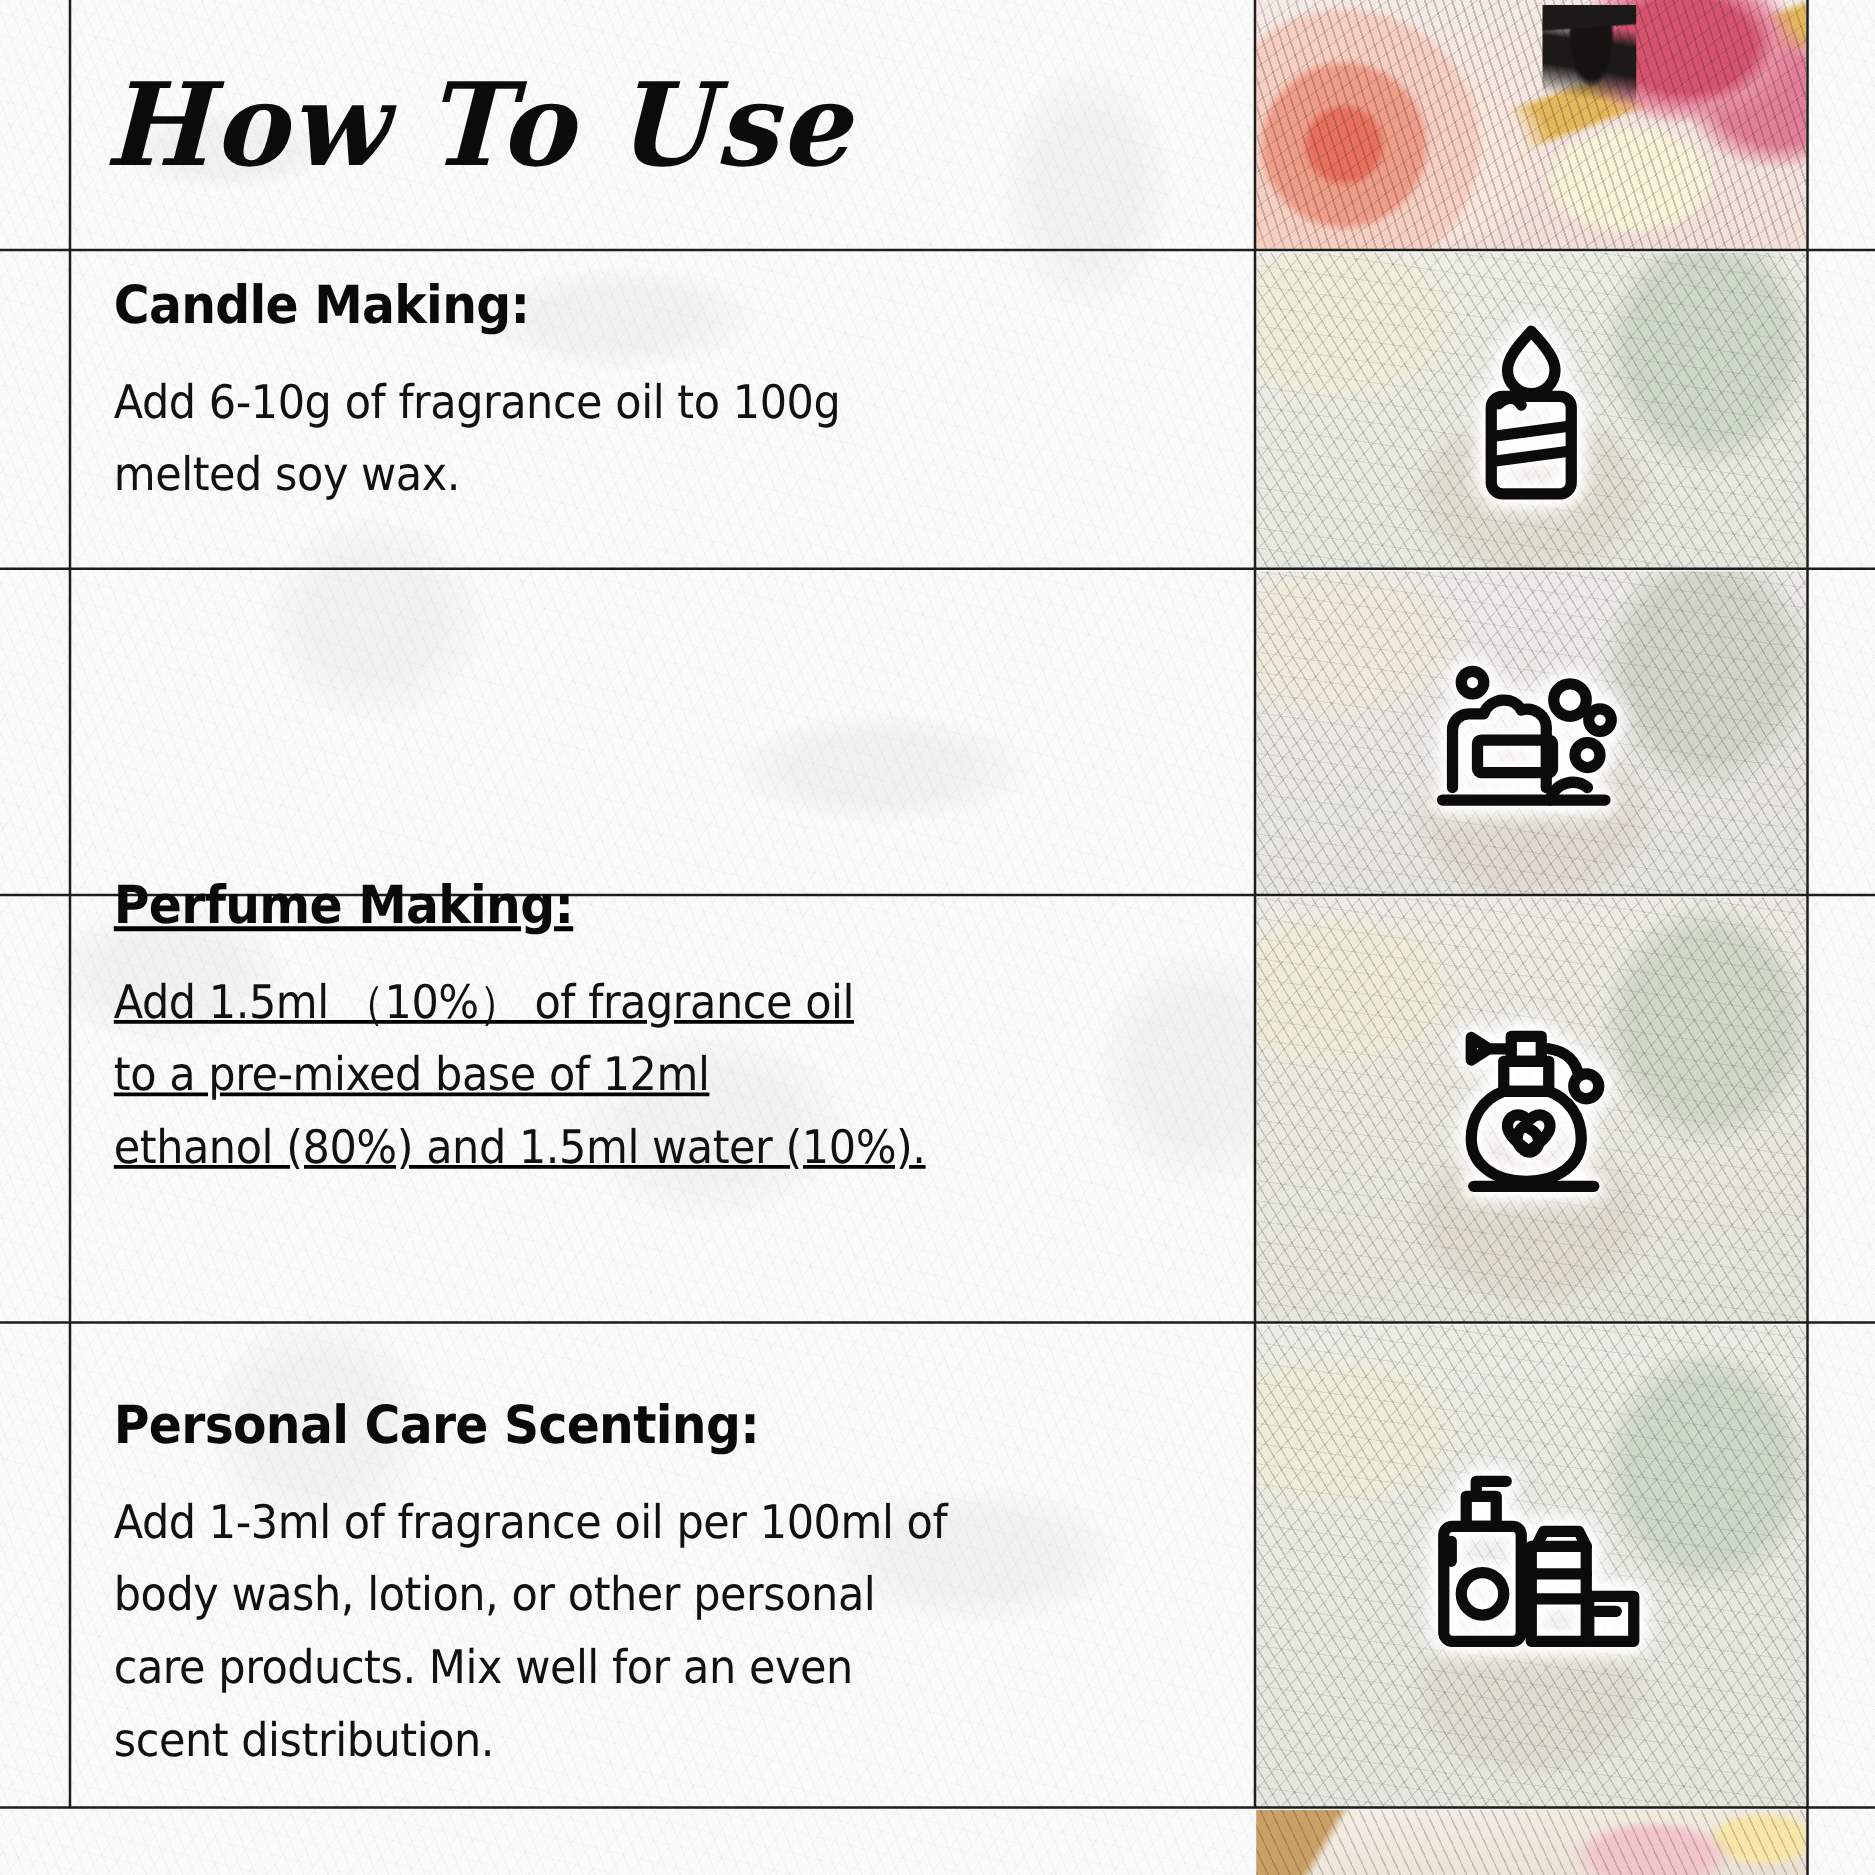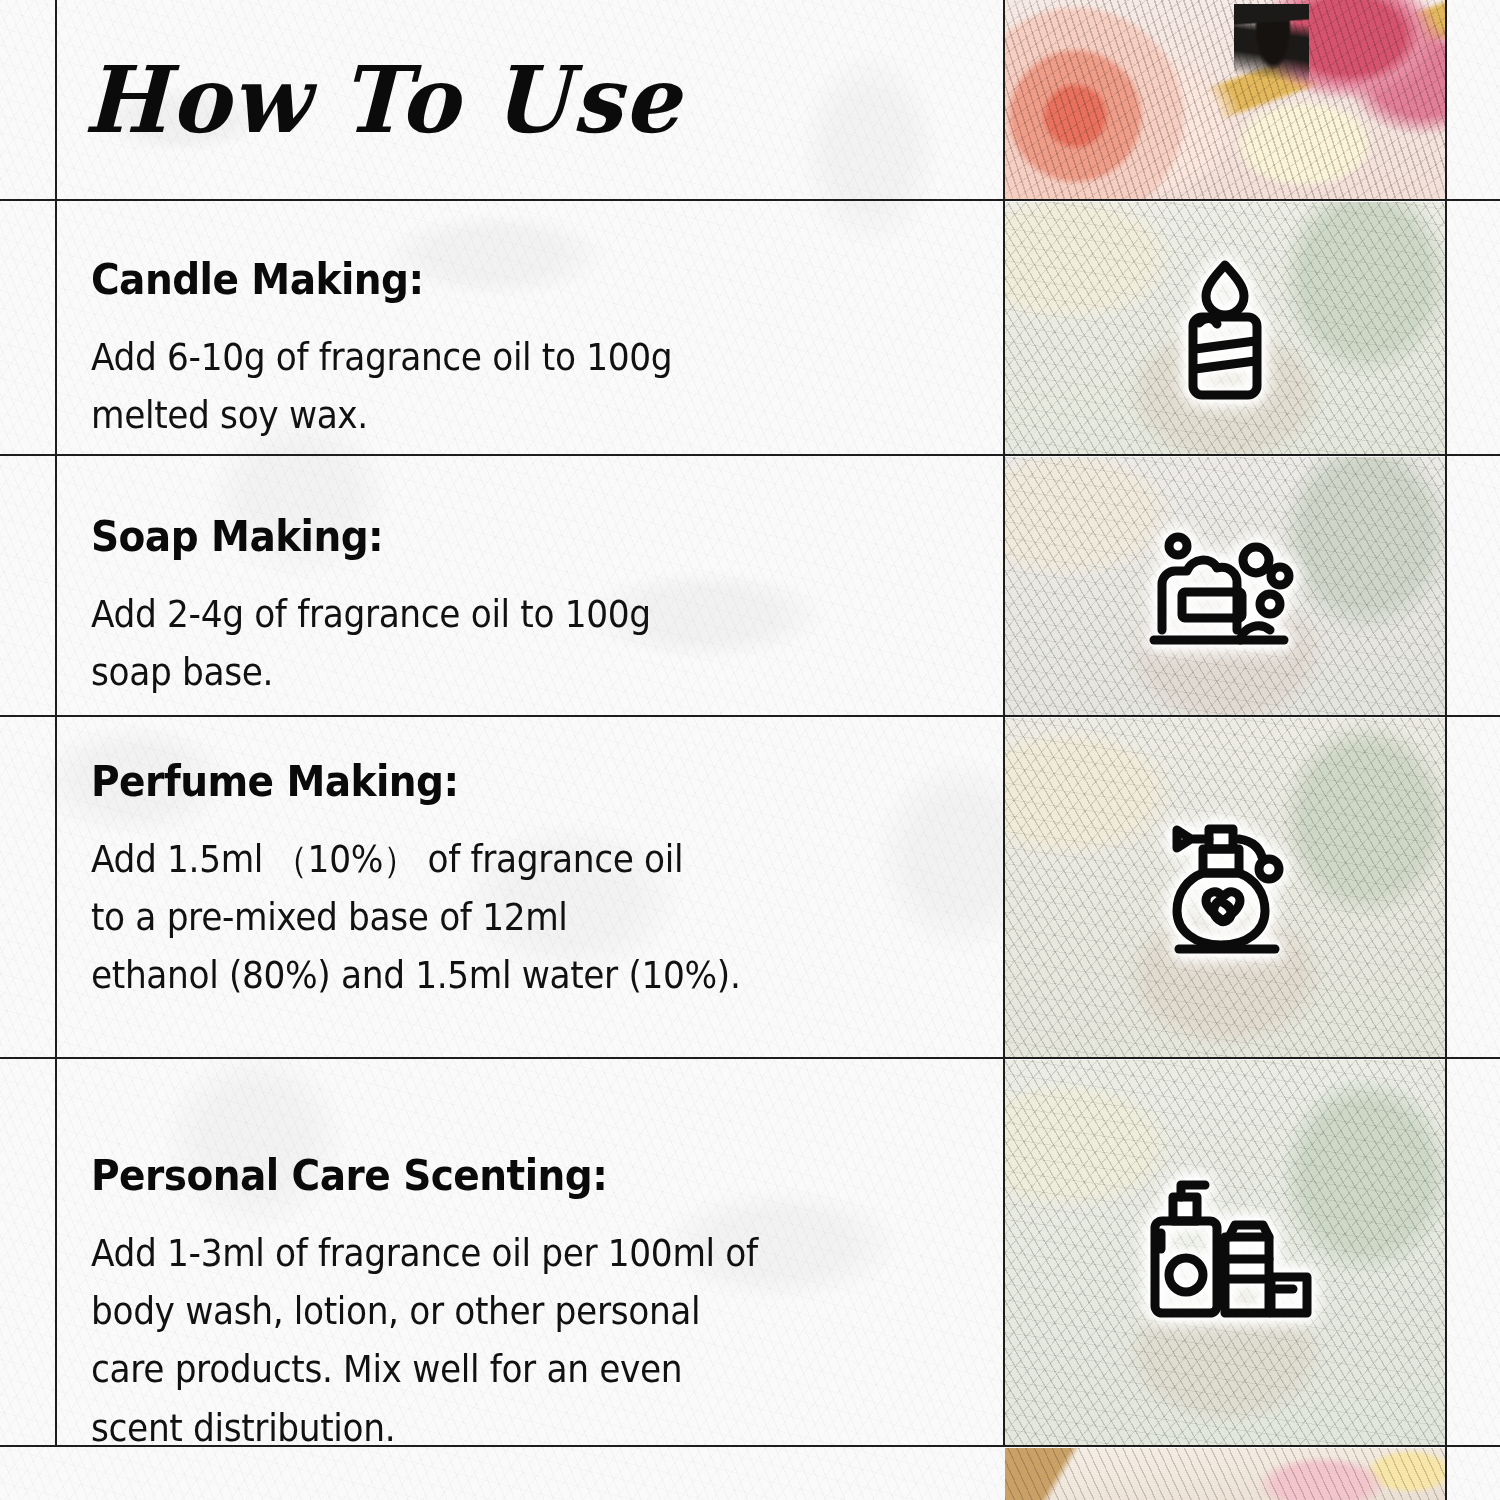--- a/index.html
+++ b/index.html
@@ -80,21 +80,20 @@
     transform: scaleX(.96) skewX(-4deg);
     transform-origin: left center;
   }
 
   .row-cell {
     position: absolute;
     left: 57px;
     width: 1132px;
     padding: 0 18px 0 34px;
     box-sizing: border-box;
-    margin-top: 36px;
   }
 
   .row-head {
     font-family: "DejaVu Sans", sans-serif;
     font-weight: 700;
     font-size: 42px;
     line-height: 1.06;
     color: #0a0a0a;
     letter-spacing: -0.6px;
     transform: scaleX(.93);
@@ -308,27 +307,22 @@
   <div class="title-cell">
     <div class="title-text">How To Use</div>
   </div>
 
   <div class="row-cell" style="top:222px;">
     <div class="row-head">Candle Making:</div>
     <div class="row-body" style="margin-top:26px;">Add 6-10g of fragrance oil to 100g
 melted soy wax.</div>
   </div>
 
-  <div class="row-cell" style="top:479px;">
-    <div class="row-head">Soap Making:</div>
-    <div class="row-body" style="margin-top:26px;">Add 2-4g of fragrance oil to 100g
-soap base.</div>
-  </div>
-
-  <div class="row-cell" style="top:724px;">
+
+  <div class="row-cell" style="top:702px;text-decoration:underline;">
     <div class="row-head">Perfume Making:</div>
     <div class="row-body" style="margin-top:26px;">Add 1.5ml （10%） of fragrance oil
 to a pre-mixed base of 12ml
 ethanol (80%) and 1.5ml water (10%).</div>
   </div>
 
   <div class="row-cell" style="top:1118px;">
     <div class="row-head">Personal Care Scenting:</div>
     <div class="row-body" style="margin-top:26px;">Add 1-3ml of fragrance oil per 100ml of
 body wash, lotion, or other personal

